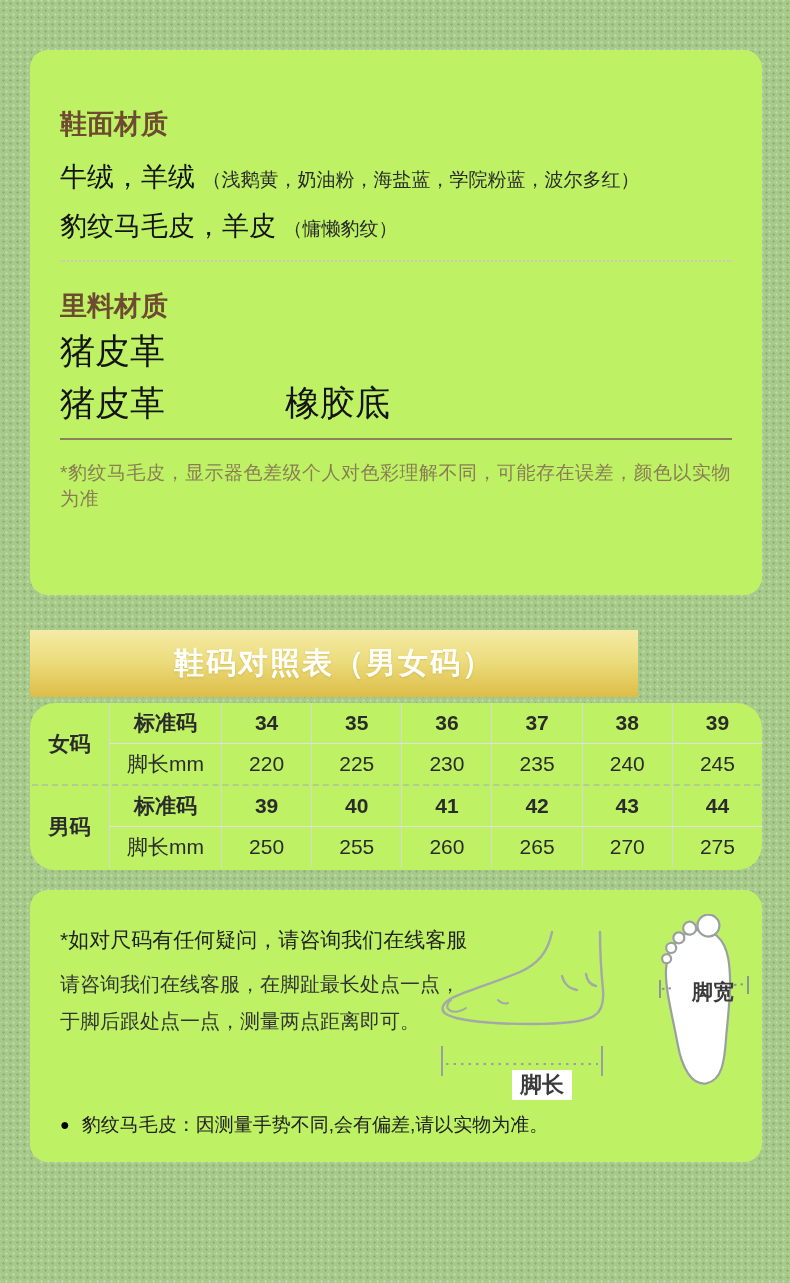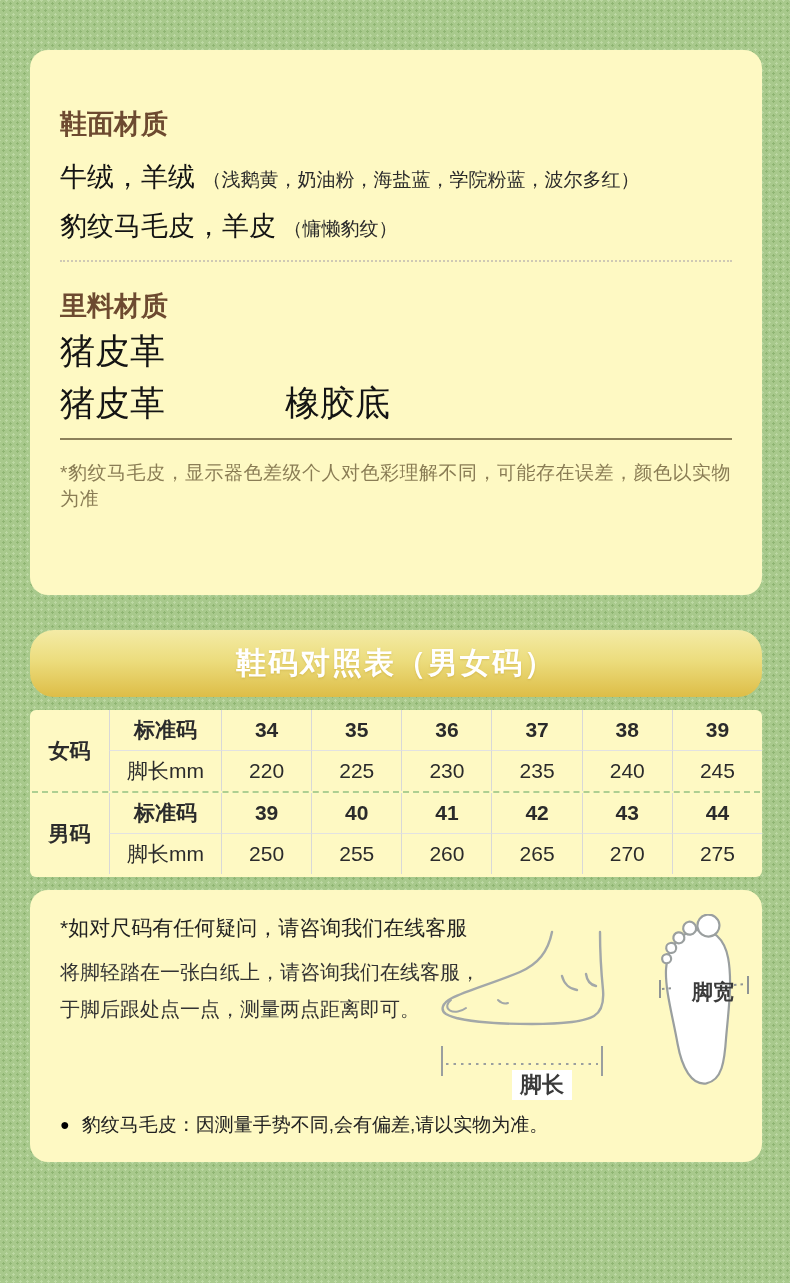--- a/index.html
+++ b/index.html
@@ -8,21 +8,21 @@
     font-family:"Liberation Sans","DejaVu Sans",sans-serif;
     width:790px; height:1283px; position:relative;
     background-color:#a8c98c;
     background-image:
       radial-gradient(#8fb573 1px, rgba(0,0,0,0) 1.4px),
       radial-gradient(#bcd8a3 1px, rgba(0,0,0,0) 1.4px);
     background-size:7px 7px;
     background-position:0 0, 3px 4px;
     overflow:hidden;
   }
-  .card{ position:absolute; left:30px; width:732px; background:#fef9c3; }
+  .card{ position:absolute; left:30px; width:732px; background:#bef264; }
 
   
   .card-materials{ top:50px; height:545px; border-radius:18px; padding:0 30px; color:#1c1c1c; }
   .sec-title{ color:#6d4a30; font-size:27px; font-weight:600; line-height:36px; }
   .t-upper{ margin-top:56px; }
   .mat-line{ font-size:27px; line-height:38px; color:#141414; }
   .mat-line .paren{ font-size:19px; color:#2a2a2a; }
   .ml1{ margin-top:16px; }
   .ml2{ margin-top:8px; }
   .hr-dotted{ margin-top:12px; border:none; border-top:2px dotted #cfc9b5; }
@@ -30,49 +30,49 @@
   .mat-value{ font-size:35px; line-height:34px; margin-top:10px; color:#141414; }
   .two-col{ display:flex; }
   .two-col .col1{ width:225px; }
   .row-titles{ margin-top:56px; }
   .row-values{ margin-top:8px; }
   .hr-solid{ margin-top:18px; border:none; border-top:2px solid #8c815a; }
   .color-note{ margin-top:20px; font-size:19px; color:#8a7d55; letter-spacing:.5px; }
 
   
   .banner{
-    position:absolute; left:30px; top:630px; width:732px; height:67px;
-    border-radius:24px;
+    position:absolute; left:30px; top:630px; width:608px; height:67px;
+    border-radius:0;
     background:linear-gradient(180deg,#f4eba6 0%, #ecdd7e 45%, #ddbd47 100%);
     display:flex; align-items:center; justify-content:center;
     color:#ffffff; font-size:30px; font-weight:bold; letter-spacing:2px;
     text-shadow:0 1px 2px rgba(160,120,0,.25);
   }
 
   
-  .card-table{ top:703px; height:167px; border-radius:6px; overflow:hidden;margin-top:7px; }
+  .card-table{ top:703px; height:167px; border-radius:25px; overflow:hidden; }
   .size-block{
     display:grid;
     grid-template-columns:79px 112px repeat(6,1fr);
     grid-template-rows:1fr 1fr;
     height:81px;
   }
   .size-block .cell{
     display:flex; align-items:center; justify-content:center;
     font-size:21px; color:#2b2b2b; border-left:1px solid #d8d8d8;
   }
   .size-block .lab{
     grid-row:1 / 3; border-left:none; font-weight:600; font-size:21px;
   }
   .size-block .hdr{ font-weight:bold; border-bottom:1px solid #e2e2e2; }
   .size-block .sub{ font-weight:normal; }
   .block-sep{ border:none; border-top:2px dashed #aecf92; margin:0 2px; }
 
   
-  .card-measure{ top:890px; height:272px; border-radius:18px; padding:24px 30px; color:#222; }
+  .card-measure{ top:890px; height:272px; border-radius:18px; padding:36px 30px; color:#222; }
   .svc-note{ font-size:21px; line-height:28px; color:#222; }
   .m-title{ font-size:25px; font-weight:bold; margin-top:30px; color:#111; }
   .m-para{ font-size:20px; line-height:37px; margin-top:12px; color:#333; width:420px; }
   .tip-row{ position:absolute; left:30px; bottom:24px; display:flex; align-items:center; }
   .tip-bullet{ font-size:16px; margin-right:12px; color:#000; }
   .tip-text{ font-size:19px; color:#222; }
 
   .diagram{ position:absolute; top:24px; right:12px; width:316px; height:202px; }
   .svg-side{ position:absolute; left:0; top:16px; }
   .svg-sole{ position:absolute; right:0; top:0; }
@@ -140,21 +140,21 @@
     <div class="cell">255</div>
     <div class="cell">260</div>
     <div class="cell">265</div>
     <div class="cell">270</div>
     <div class="cell">275</div>
   </div>
 </section>
 
 <section class="card card-measure">
   <p class="svc-note">*如对尺码有任何疑问，请咨询我们在线客服</p>
-  <p class="m-para"><span>将脚轻踏在一张白纸上，请咨询我们在线客服，</span><br><span>于脚后跟处点一点，测量两点距离即可。</span></p>
+  <p class="m-para"><span>请咨询我们在线客服，在脚趾最长处点一点，</span><br><span>于脚后跟处点一点，测量两点距离即可。</span></p>
 
   <div class="diagram">
 
     <svg class="svg-side" width="212" height="178" viewBox="0 0 212 178">
       <g fill="none" stroke="#a3a8a8" stroke-width="2.4" stroke-linecap="round">
         <path d="M118,2 C114,22 104,34 86,42 C60,53 34,60 18,68 C8,73 6,80 12,84 C24,91 60,94 98,94 C124,94 150,92 160,86 C168,81 170,72 169,60 C167,40 166,18 166,2"></path>
         <path d="M17,70 a9,5.5 -18 1 0 15,8" stroke-width="2"></path>
         <path d="M128,46 c2,8 8,13 15,14"></path>
         <path d="M152,44 c1,7 5,11 10,12"></path>
         <path d="M64,70 c3,3 7,4 10,3" stroke-width="2"></path>

